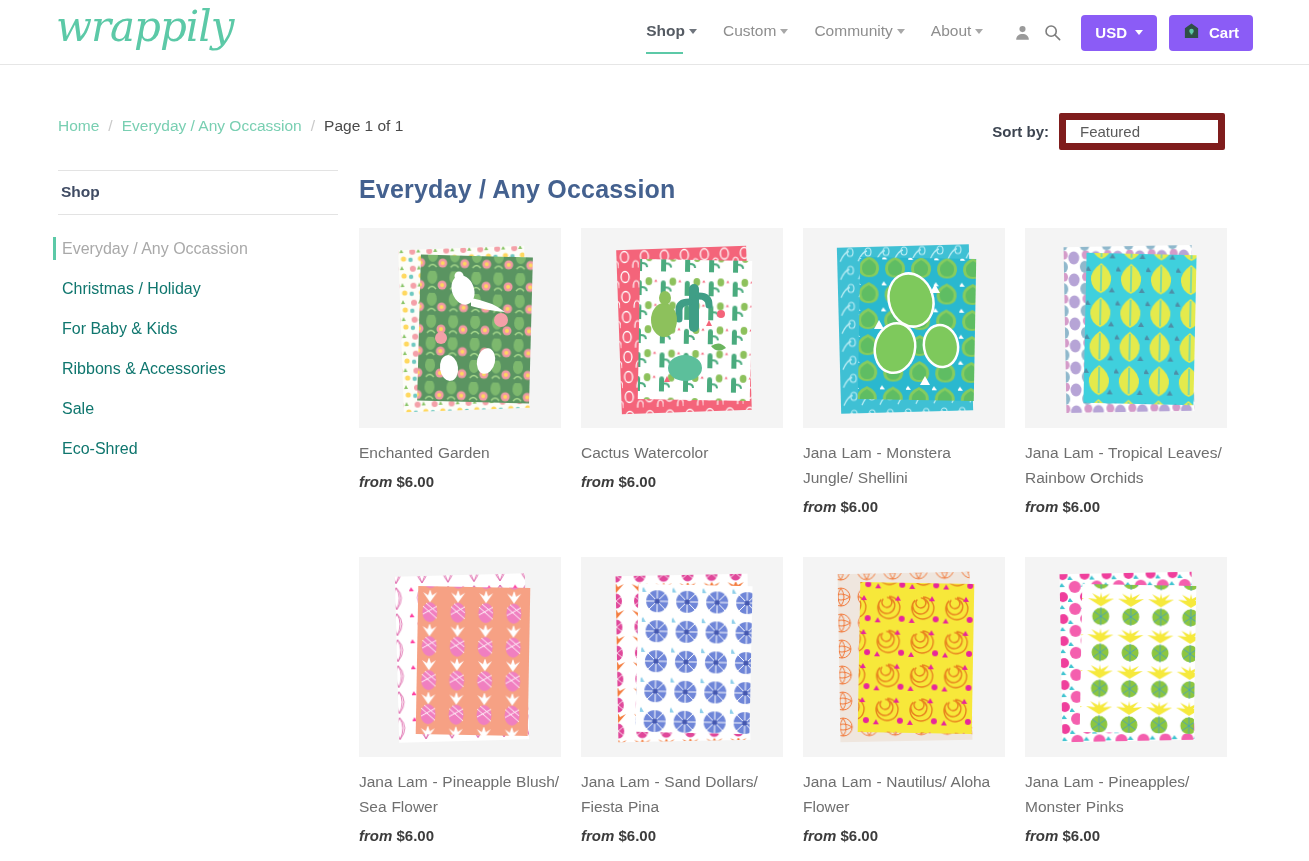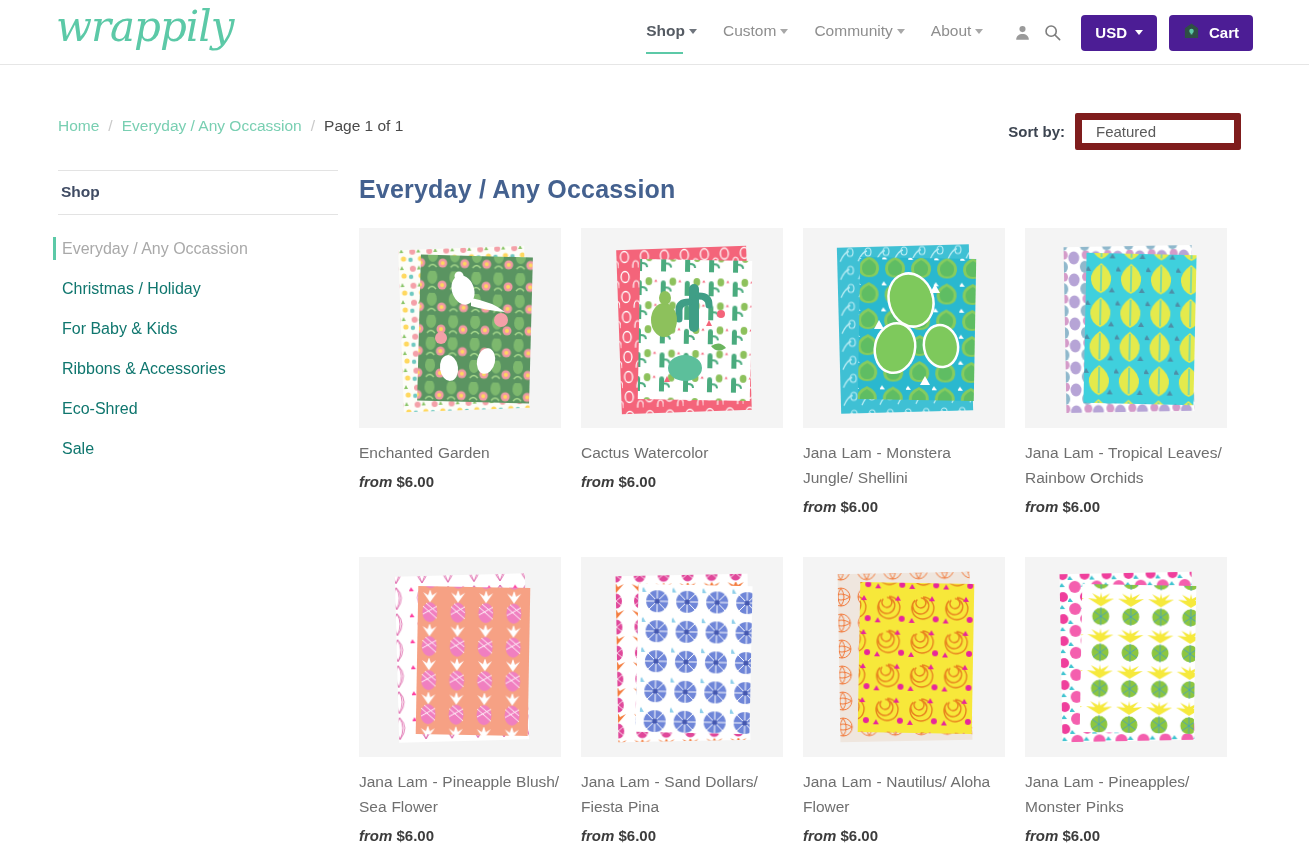--- a/index.html
+++ b/index.html
@@ -55,21 +55,21 @@
     vertical-align: 2px;
   }
   .nav-item.active .caret { border-top-color: #6f757d; }
   .icon-btn {
     width: 26px; height: 26px;
     display: flex; align-items: center; justify-content: center;
     margin-right: 4px;
     cursor: pointer;
   }
   .btn-green {
-    background: #4c1d95;
+    background: #8b5cf6;
     color: #ffffff;
     border-radius: 4px;
     height: 36px;
     display: flex; align-items: center;
     font-size: 15px; font-weight: bold;
     padding: 0 14px;
     cursor: pointer;
     white-space: nowrap;
   }
   #usd-button { margin-left: 12px; }
@@ -81,21 +81,21 @@
     position: absolute; left: 58px; top: 117px;
     display: flex; align-items: center;
     font-size: 15.5px;
   }
   .crumb-link { color: #79cfb2; cursor: pointer; }
   .crumb-sep { color: #c9c9c9; margin: 0 9px; }
   .crumb-current { color: #4a4a4a; }
 
   
   .sort-wrap {
-    position: absolute; right: 68px; top: 113px;
+    position: absolute; right: 84px; top: 113px;
     display: flex; align-items: center;
   }
   .sort-label {
     font-size: 15px; font-weight: bold; color: #3c4450;
     margin-right: 10px;
   }
   .sort-select {
     width: 166px; height: 37px;
     border: 7px solid #7f1d1d;
     border-radius: 2px;
@@ -247,22 +247,22 @@
 
 <div class="sidebar">
   <div class="sb-rule"></div>
   <div class="sb-title">Shop</div>
   <div class="sb-rule"></div>
   <div class="sb-list">
     <div class="sb-item active">Everyday / Any Occassion</div>
     <div class="sb-item">Christmas / Holiday</div>
     <div class="sb-item">For Baby &amp; Kids</div>
     <div class="sb-item">Ribbons &amp; Accessories</div>
+    <div class="sb-item">Sale</div>
     <div class="sb-item">Eco-Shred</div>
-    <div class="sb-item">Sale</div>
   </div>
 </div>
 
 <div class="main">
   <div class="page-title">Everyday / Any Occassion</div>
 
   <div class="grid">
 
     <div class="card">
       <div class="thumb">

